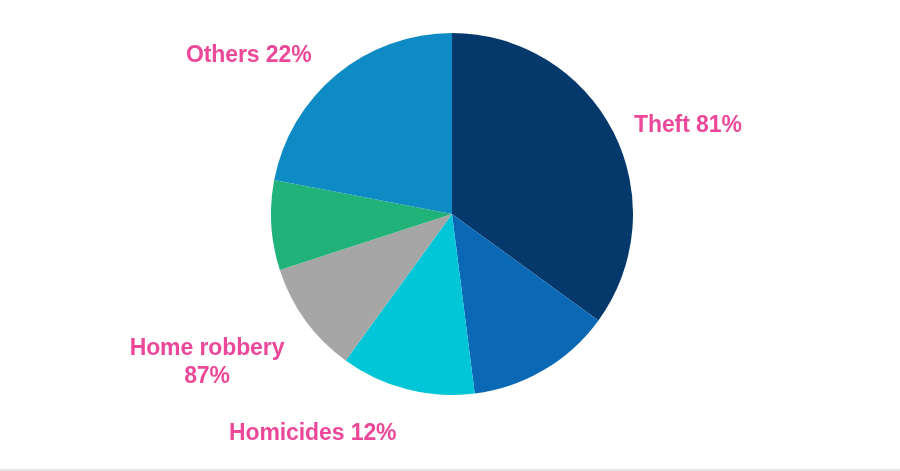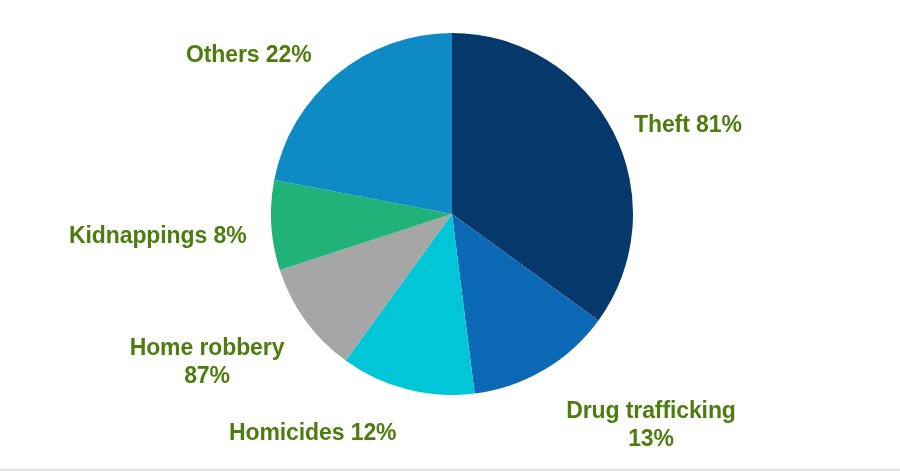--- a/index.html
+++ b/index.html
@@ -26,21 +26,21 @@
     width: 362px;
     height: 362px;
   }
   .pie-svg {
     display: block;
     width: 362px;
     height: 362px;
   }
   .slice-label {
     position: absolute;
-    color: #4d7c0f;
+    color: #ec4899;
     font-weight: bold;
     font-size: 23px;
     line-height: 1.22;
     letter-spacing: -0.1px;
     white-space: pre-line;
   }
   .lbl-theft       { left: 634px; top: 110px;  text-align: left; }
   .lbl-drug        { left: 545px; top: 396px;  width: 212px; text-align: center; }
   .lbl-homicides   { left: 229px; top: 418px;  text-align: left; }
   .lbl-home        { left: 112px; top: 333px;  width: 190px; text-align: center; }
@@ -60,25 +60,22 @@
           <path d="M 181 181 L 203.69 360.57 A 181 181 0 0 1 74.61 327.43 Z" fill="#00c6d7"></path>
           <path d="M 181 181 L 74.61 327.43 A 181 181 0 0 1 8.86 236.93 Z" fill="#a6a6a6"></path>
           <path d="M 181 181 L 8.86 236.93 A 181 181 0 0 1 3.21 147.08 Z" fill="#21b27a"></path>
           <path d="M 181 181 L 3.21 147.08 A 181 181 0 0 1 181.00 0.00 Z" fill="#0e8bc4"></path>
         </g>
     </svg>
   </div>
 
   <div class="slice-label lbl-theft">Theft 81%</div>
 
-  <div class="slice-label lbl-drug">Drug trafficking
-13%</div>
 
   <div class="slice-label lbl-homicides">Homicides 12%</div>
 
   <div class="slice-label lbl-home">Home robbery
 87%</div>
 
-  <div class="slice-label lbl-kidnappings">Kidnappings 8%</div>
 
   <div class="slice-label lbl-others">Others 22%</div>
 
 </div>
 
 </body></html>

